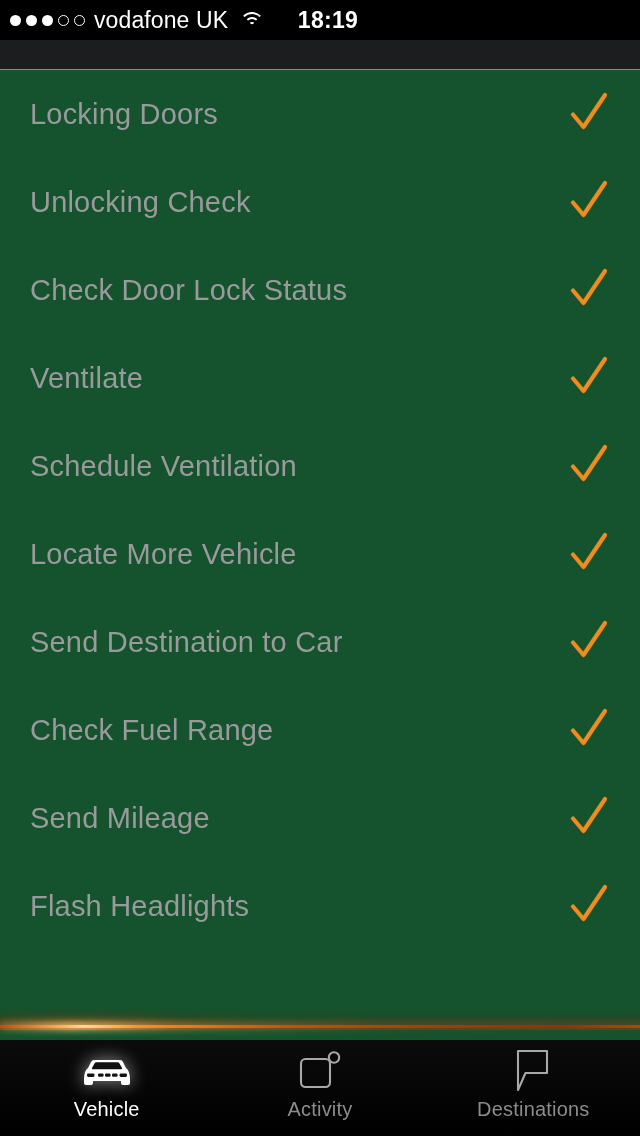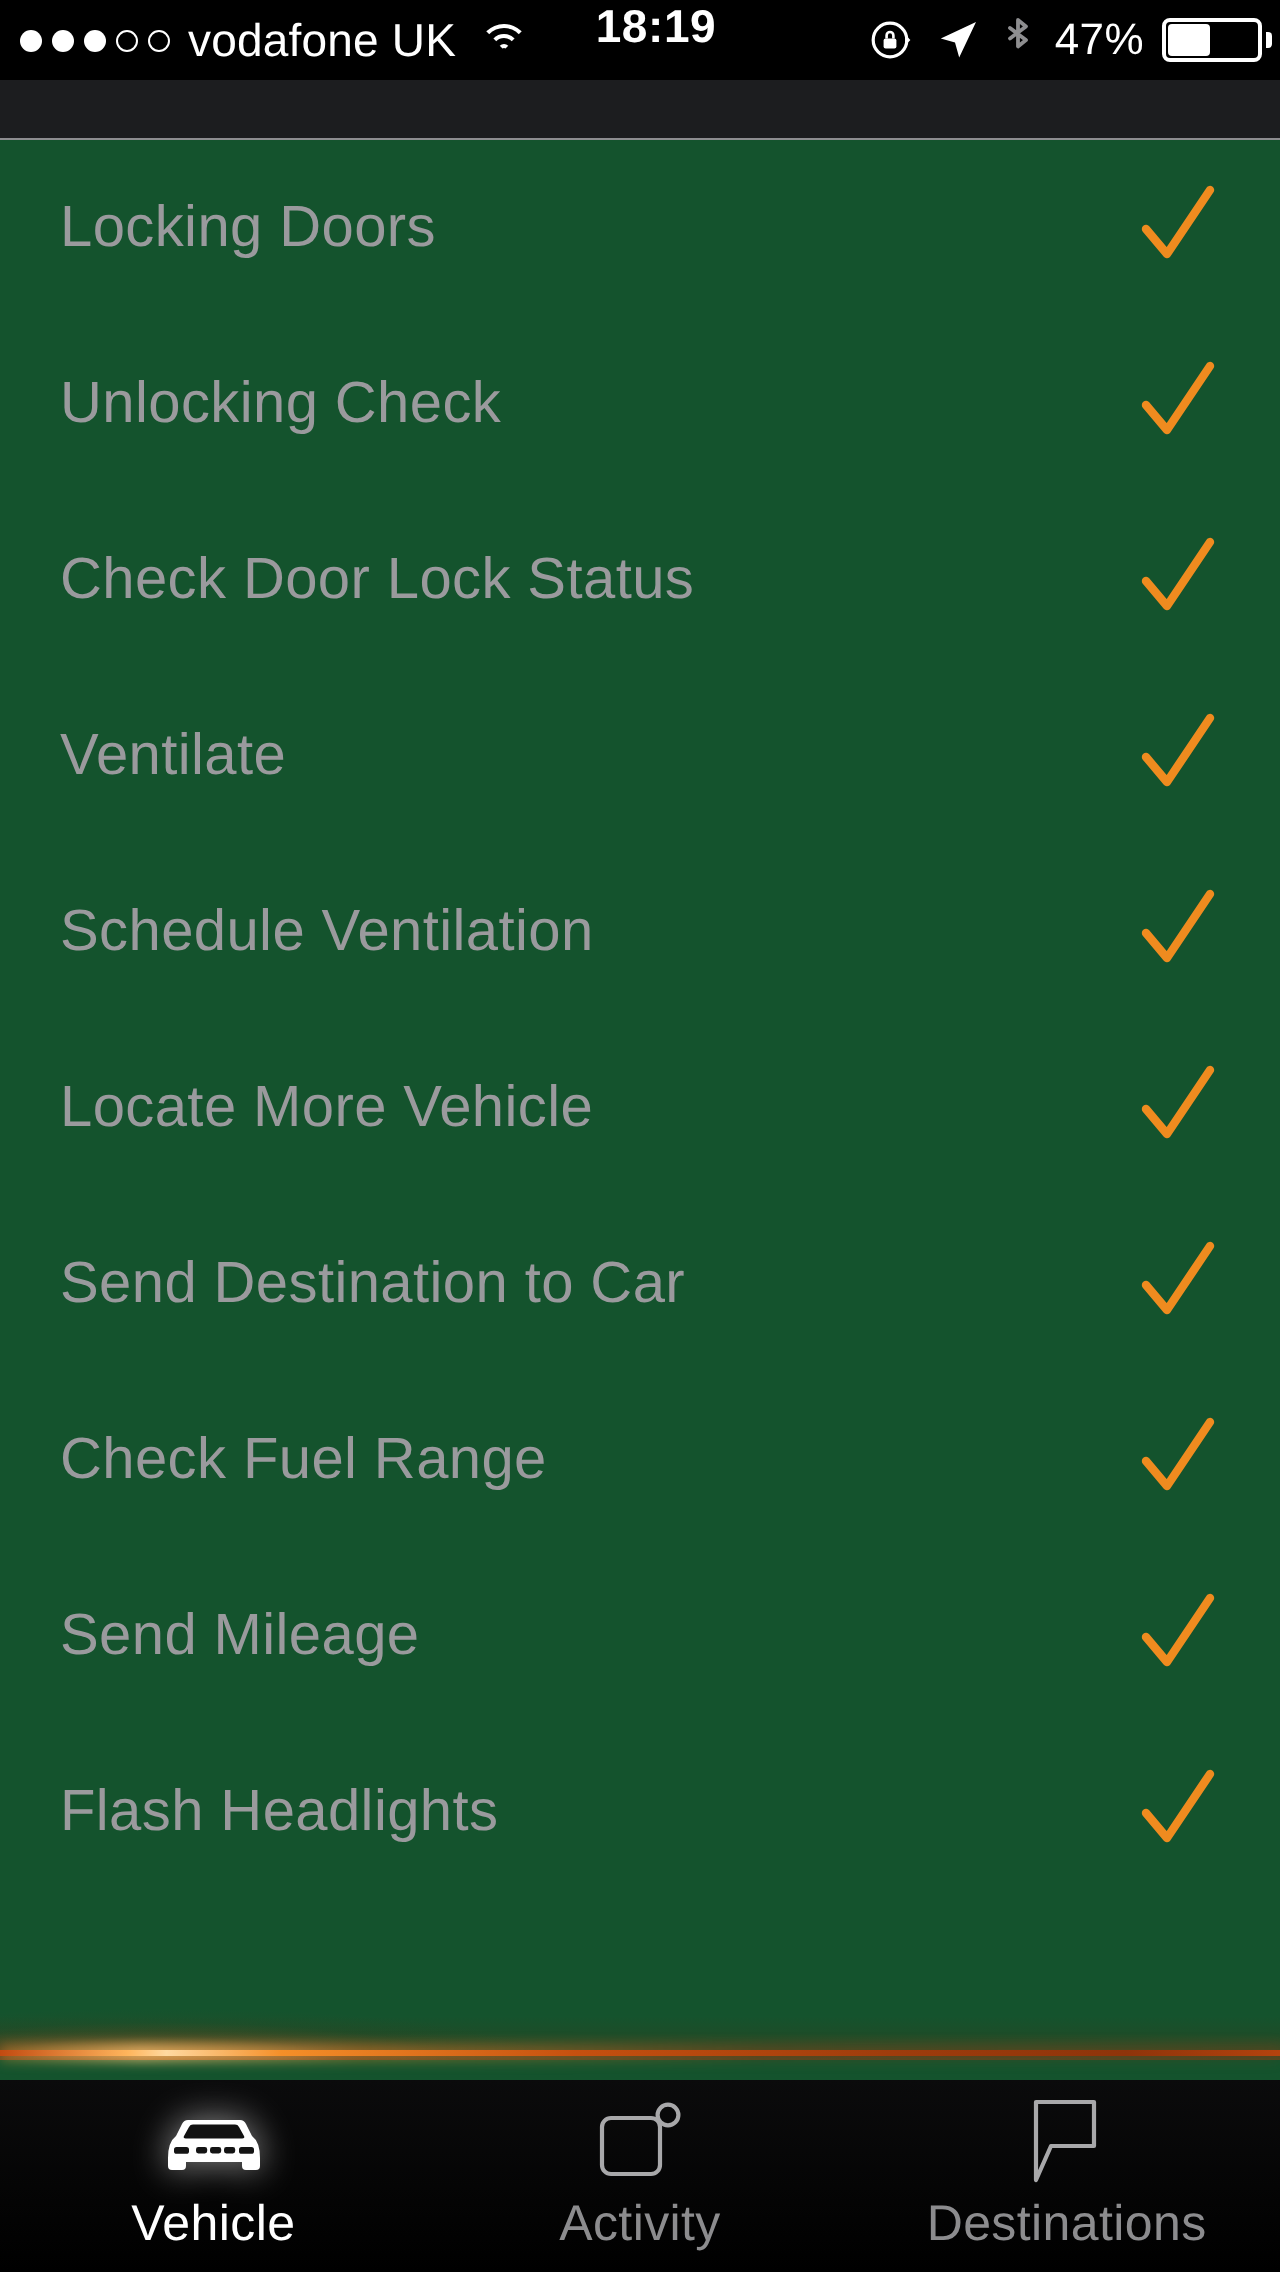--- a/index.html
+++ b/index.html
@@ -7,21 +7,21 @@
   body {
     width:640px; height:1136px; position:relative; overflow:hidden;
     font-family:"Liberation Sans", sans-serif;
     -webkit-font-smoothing:antialiased;
   }
 
   
   .statusbar{
     position:absolute; top:0; left:0; width:640px; height:40px;
     background:#000; color:#fff;
-    display:flex; 
+    display:flex; align-items:center;
   }
   .sb-left{ display:flex; align-items:center; padding-left:10px; gap:9px; }
   .dots{ display:flex; align-items:center; gap:5px; }
   .dot{ width:11px; height:11px; border-radius:50%; background:#fff; }
   .dot.hollow{ background:transparent; border:1.6px solid #fff; }
   .carrier{ font-size:23px; letter-spacing:.1px; }
   .wifi{ width:26px; height:19px; position:relative; margin-left:2px; }
   .wifi i{
     position:absolute; left:50%; transform:translateX(-50%);
     border:2.4px solid #fff; border-bottom-color:transparent;
@@ -110,21 +110,21 @@
   .tabbar{
     position:absolute; left:0; bottom:0; width:640px; height:96px;
     background:linear-gradient(to bottom,#0b0b0c 0%,#050505 55%,#000 100%);
     display:flex;
   }
   .tab{
     flex:1 1 0; display:flex; flex-direction:column;
     align-items:center; justify-content:flex-start; padding-top:10px; gap:6px;
   }
   .tab-icon{ height:42px; display:flex; align-items:center; justify-content:center; }
-  .tab-label{ font-size:25px; color:#8c8c8e; letter-spacing:.2px; }
+  .tab-label{ font-size:20px; color:#8c8c8e; letter-spacing:.2px; }
   .tab.active .tab-label{ color:#ffffff; }
   .tab.active .tab-icon{ filter:drop-shadow(0 0 9px rgba(255,255,255,.55)); }
   .dots3{ display:flex; align-items:center; gap:11px; }
   .dots3 span{
     width:15px; height:15px; border-radius:50%;
     border:2px solid #a8a8aa; display:block;
   }
 </style>
 </head>
 <body>
@@ -141,46 +141,20 @@
     <span class="carrier">vodafone UK</span>
     <span class="wifi">
       <i class="a"></i>
         <i class="b"></i>
         <i class="c"></i>
     </span>
   </div>
 
   <div class="sb-center">18:19</div>
 
-  <div class="sb-right">
-    <span>
-      <svg width="24" height="24" viewBox="0 0 24 24">
-        <circle cx="11" cy="12" r="8.4" fill="none" stroke="#fff" stroke-width="1.6"></circle>
-        <rect x="7.8" y="11.2" width="6.4" height="5.1" rx="1" fill="#fff"></rect>
-        <path d="M9.3 11.2v-1.5a1.7 1.7 0 0 1 3.4 0v1.5" fill="none" stroke="#fff" stroke-width="1.3"></path>
-        <path d="M18.6 9.4l2.6 2.6-2.6 2.6z" fill="#fff"></path>
-      </svg>
-    </span>
-    <span>
-      <svg width="24" height="24" viewBox="0 0 24 24">
-        <path d="M21 3L3.4 11.3l7.1 1.9 2.1 7.6z" fill="#fff"></path>
-      </svg>
-    </span>
-    <span>
-      <svg width="18" height="26" viewBox="0 0 18 26">
-        <path d="M5 7l8 6-4 3.2V3l4 3.2-8 6" fill="none" stroke="#8e8e90" stroke-width="1.9" stroke-linejoin="round" stroke-linecap="round"></path>
-      </svg>
-    </span>
-    <span class="batt-pct">47%</span>
-    <span class="battery">
-      <span class="shell"></span>
-        <span class="cap"></span>
-      <span class="fill" id="batt-fill" style="width: 20.68px;"></span>
-    </span>
-  </div>
 </div>
 
 <div class="content">
   <div class="topband"></div>
   <div class="list" id="feature-list">
       <div class="row">
         <span class="row-label">Locking Doors</span>
         <span><svg class="check" viewBox="0 0 46 46">
             <path d="M7 25.5 L17.5 38 L39 6" fill="none" stroke="#ef8b1f" stroke-width="4.2" stroke-linecap="round" stroke-linejoin="round"></path>
           </svg></span>

